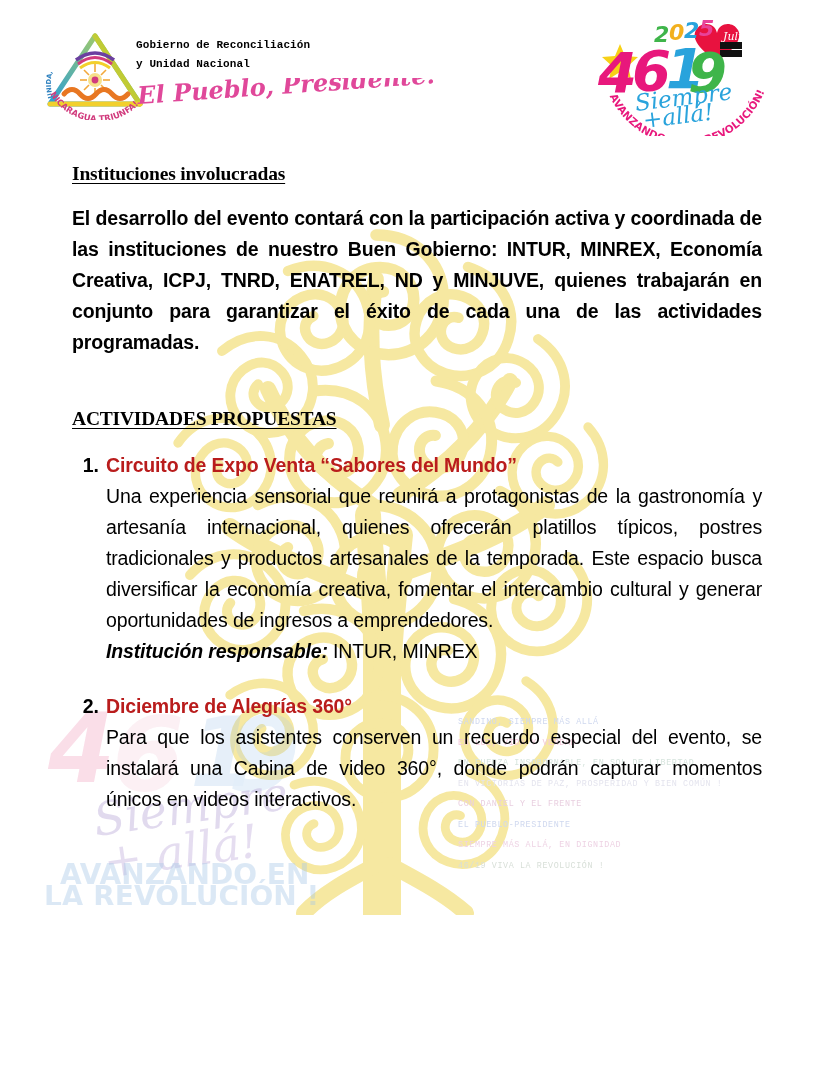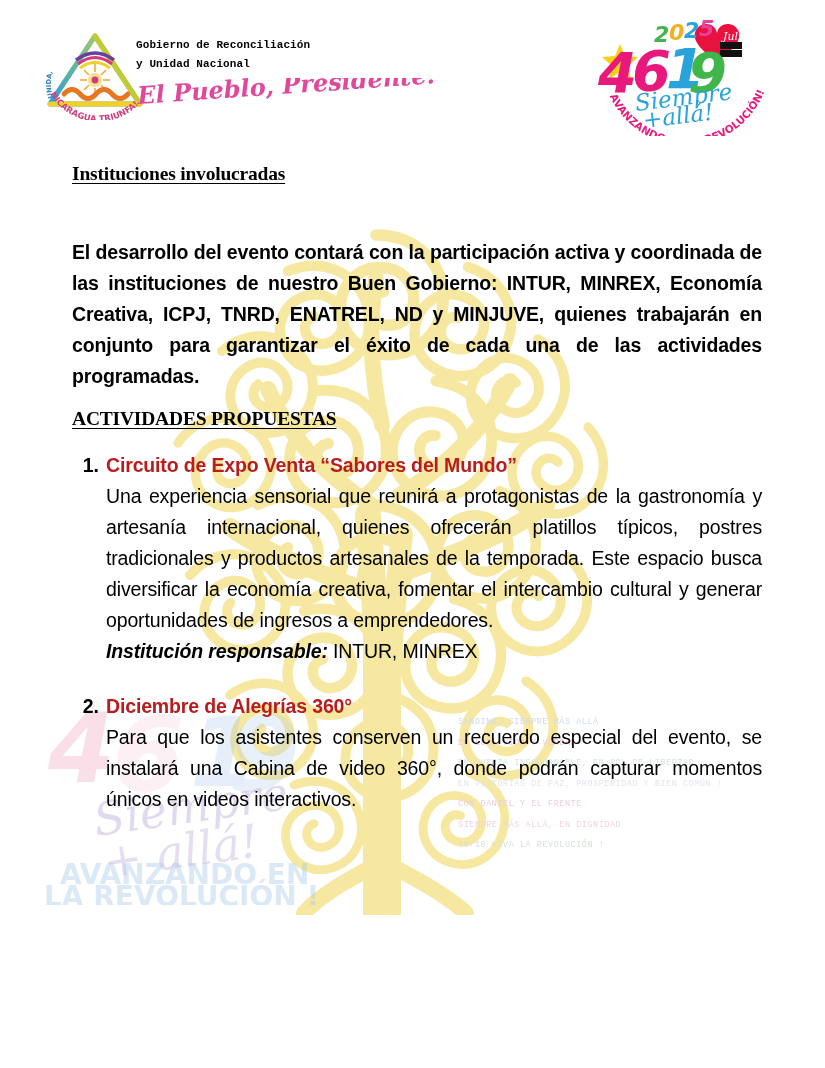--- a/index.html
+++ b/index.html
@@ -47,21 +47,21 @@
   }
   #heading-instituciones { left: 72px; top: 163px; }
   #heading-actividades  { left: 72px; top: 408px; }
 
   .para {
     position: absolute; left: 72px; width: 690px;
     font-size: 19.5px; font-weight: bold; color: #000;
     line-height: 31px; text-align: justify; text-justify: inter-word;
     letter-spacing: -.15px;
   }
-  #para-intro { top: 203px; margin-top: 34px; }
+  #para-intro { top: 203px; }
 
   .list { position: absolute; left: 72px; width: 690px; }
   #activities-list { top: 450px; }
   .list-item { display: flex; margin-bottom: 24px; }
   .list-num {
     flex: 0 0 34px; font-size: 19.5px; font-weight: bold; color: #000;
     line-height: 31px; text-align: right; padding-right: 7px;
   }
   .list-body { flex: 1 1 auto; }
   .item-title {
@@ -192,20 +192,21 @@
       </g>
     </svg>
   </div>
 
   <div class="wm" id="slogan-wm">
     <div style="color:#cfd8ef">SANDINO, SIEMPRE MÁS ALLÁ</div>
     <div style="color:#f4c9da">EN LUZ, VIDA Y VERDAD</div>
     <div style="color:#d6e4dd">EN FUERZA INSOBORNABLE, EN SOL DE LIBERTAD</div>
     <div style="color:#e4e4ee">EN VICTORIAS DE PAZ, PROSPERIDAD Y BIEN COMÚN !</div>
     <div style="color:#e9cfe0">CON DANIEL Y EL FRENTE</div>
+    <div style="color:#cfd8ef">EL PUEBLO-PRESIDENTE</div>
     <div style="color:#eed3e4">SIEMPRE MÁS ALLÁ, EN DIGNIDAD</div>
     <div style="color:#d8dfd8">46/19 VIVA LA REVOLUCIÓN !</div>
   </div>
 
   <div class="header">
 
     <div id="gov-emblem">
       <svg viewBox="0 0 112 96" xmlns="http://www.w3.org/2000/svg">
         <defs>
           <linearGradient id="triL" x1="0" y1="1" x2="1" y2="0">

